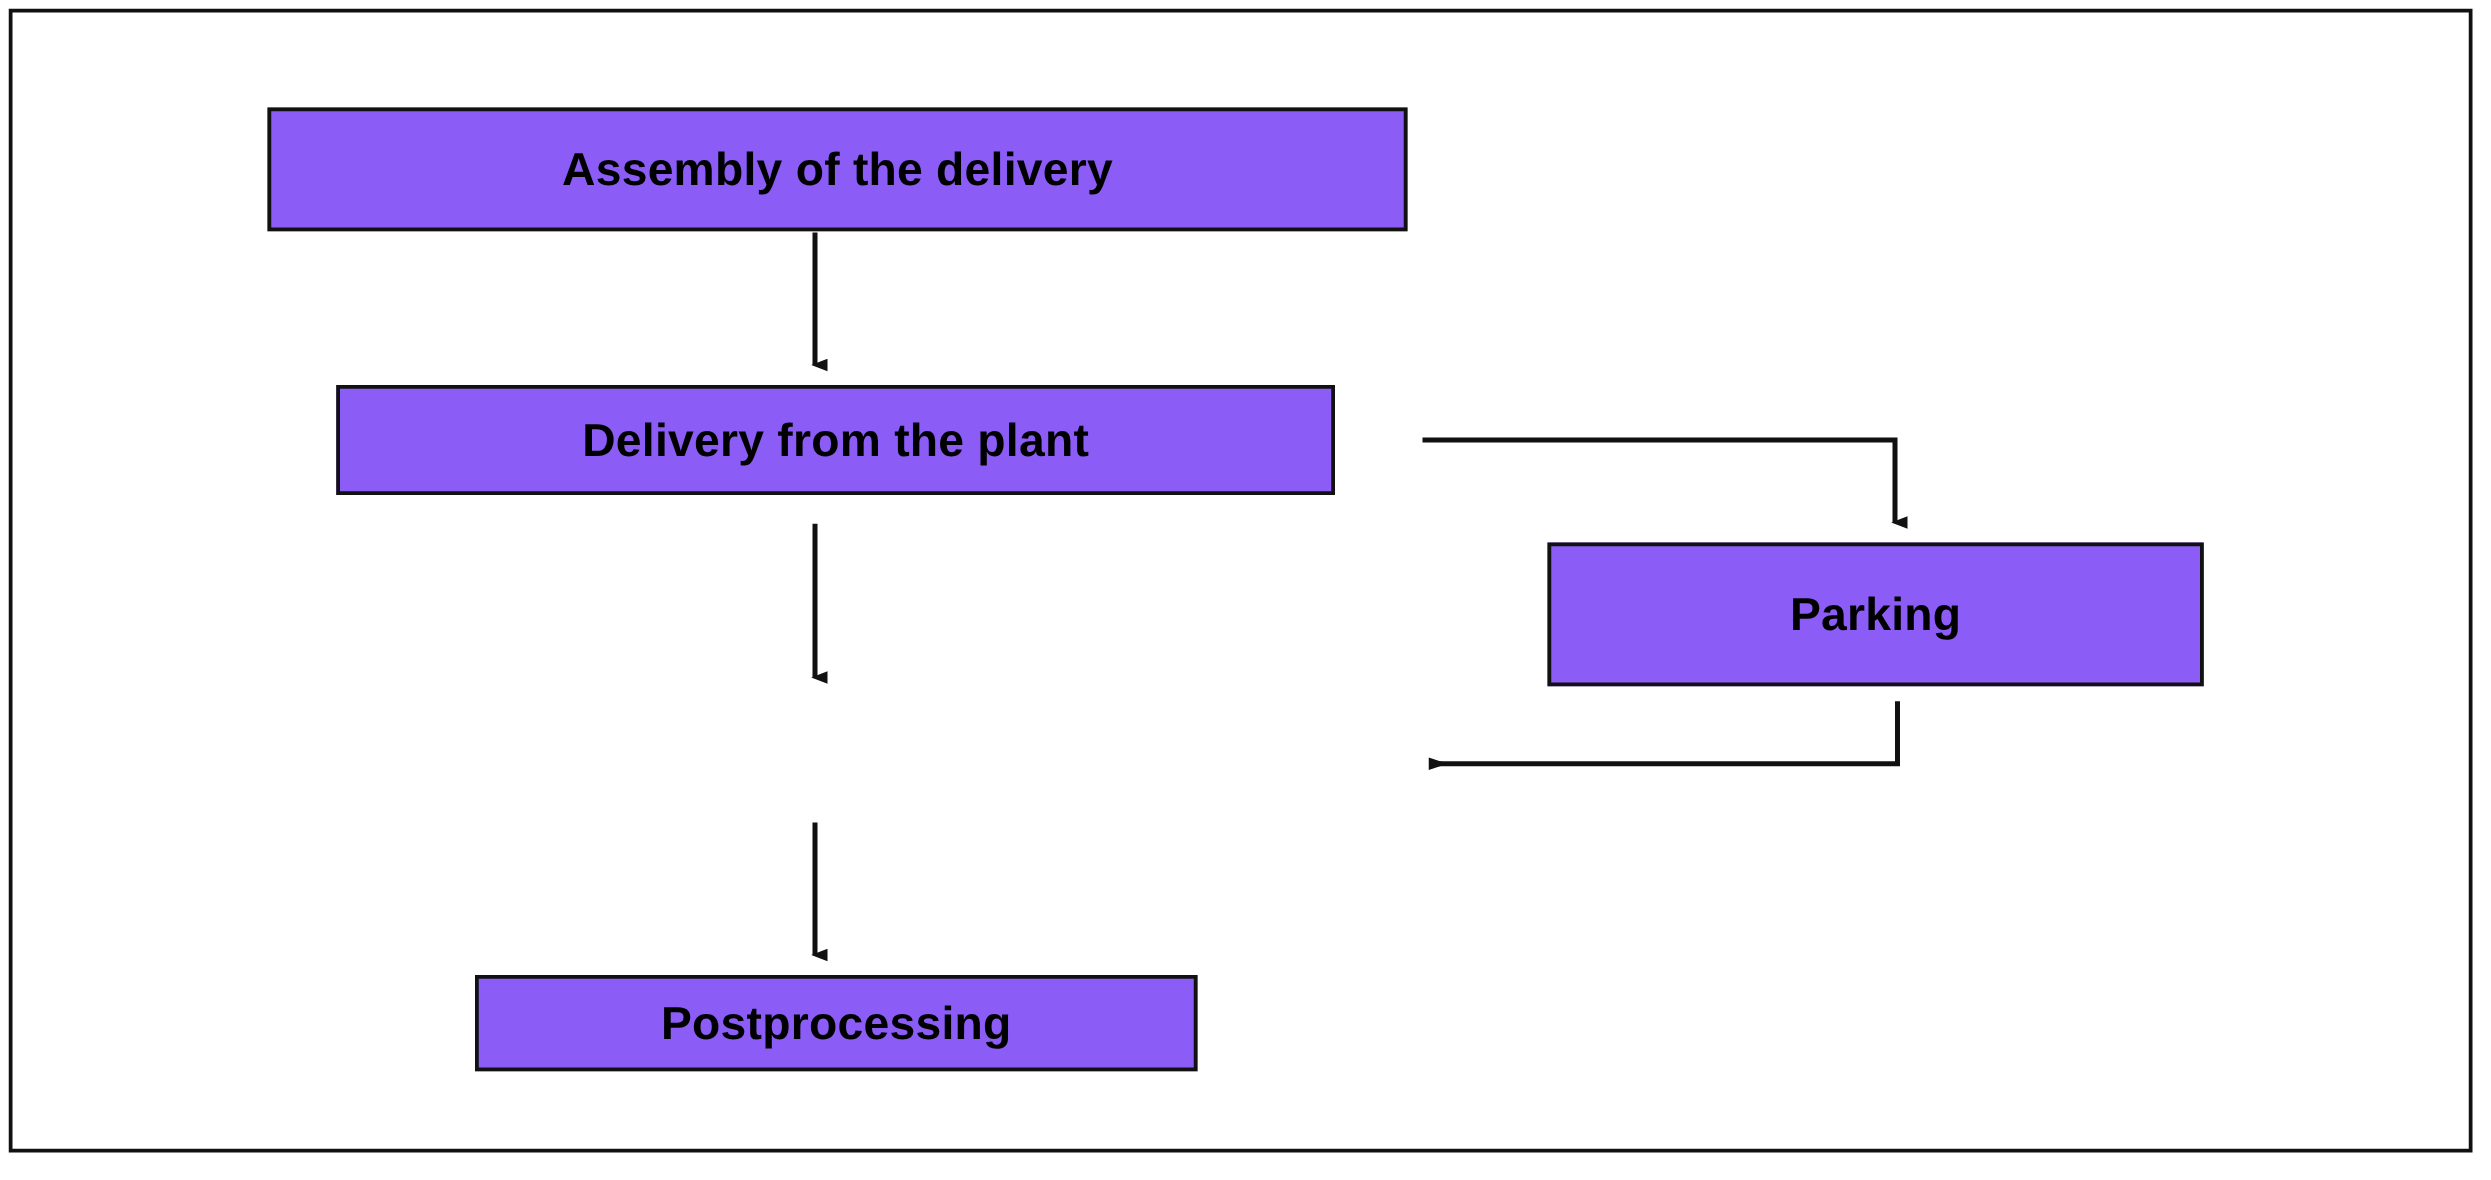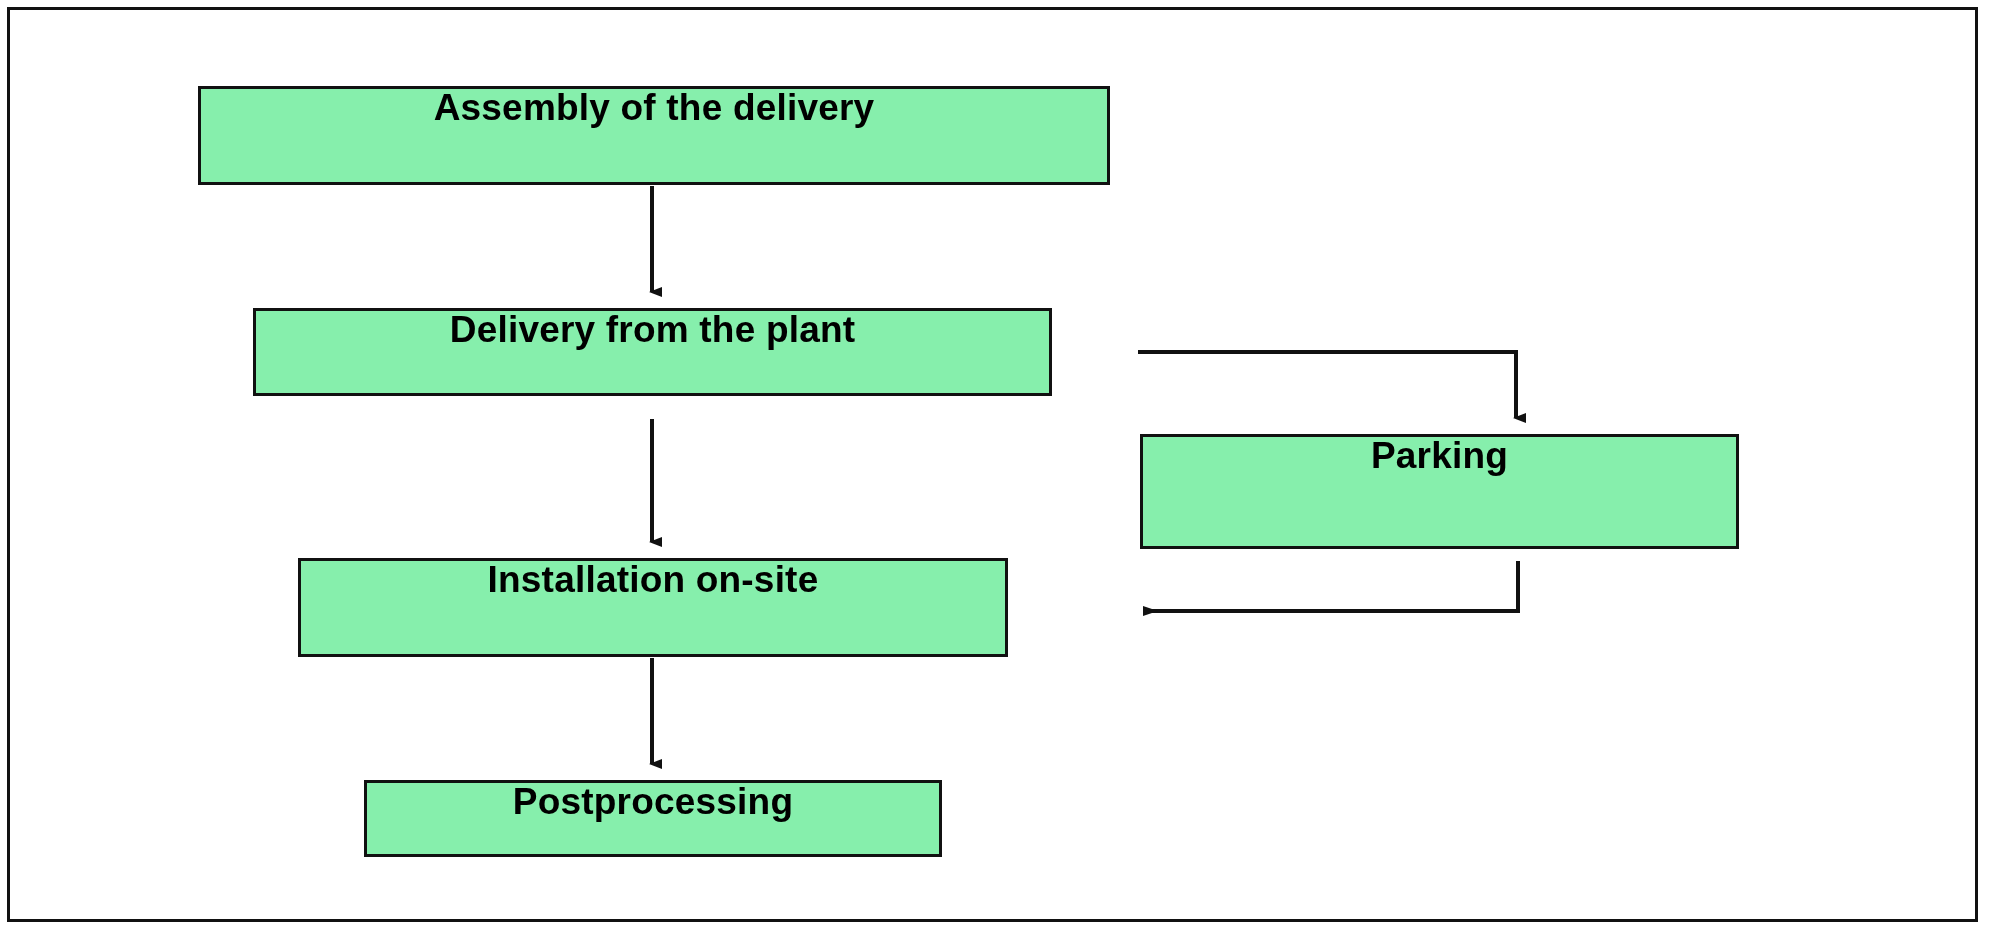--- a/index.html
+++ b/index.html
@@ -32,40 +32,42 @@
     position: absolute;
     left: 0;
     top: 0;
     width: 1993px;
     height: 944px;
     pointer-events: none;
   }
   .node-box {
     position: absolute;
     box-sizing: border-box;
-    background: #86efac;
+    background: #8b5cf6;
     border: 3px solid #111111;
     display: flex;
+    align-items: center;
     justify-content: center;
+    margin-left: 16px;
   }
   .node-label {
     font-family: "Liberation Sans", sans-serif;
     font-weight: bold;
     font-size: 37px;
     line-height: 1;
     color: #000000;
     letter-spacing: 0.2px;
     white-space: nowrap;
     text-align: center;
   }
   .node-assembly  { left: 198px;  top: 86px;  width: 912px; height: 99px; }
   .node-delivery  { left: 253px;  top: 308px; width: 799px; height: 88px; }
   .node-install   { left: 298px;  top: 558px; width: 710px; height: 99px; }
   .node-postproc  { left: 364px;  top: 780px; width: 578px; height: 77px; }
-  .node-parking   { left: 1140px; top: 434px; width: 599px; height: 115px; }
+  .node-parking   { left: 1222px; top: 434px; width: 525px; height: 115px; }
 </style>
 </head>
 <body>
 
 <div id="diagram-root">
 
   <div class="outer-frame"></div>
 
   <svg class="svg-layer" viewBox="0 0 1993 944">
     <defs>
@@ -91,23 +93,20 @@
   </svg>
 
   <div class="node-box node-assembly">
     <span class="node-label">Assembly of the delivery</span>
   </div>
 
   <div class="node-box node-delivery">
     <span class="node-label">Delivery from the plant</span>
   </div>
 
-  <div class="node-box node-install">
-    <span class="node-label">Installation on-site</span>
-  </div>
 
   <div class="node-box node-postproc">
     <span class="node-label">Postprocessing</span>
   </div>
 
   <div class="node-box node-parking">
     <span class="node-label">Parking</span>
   </div>
 
 </div>

